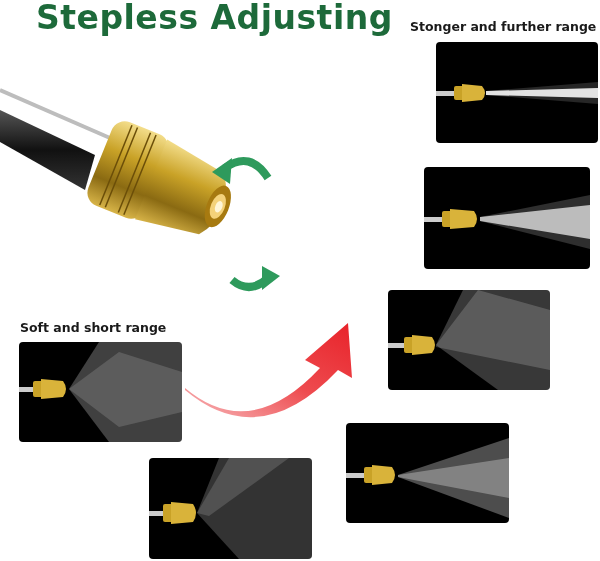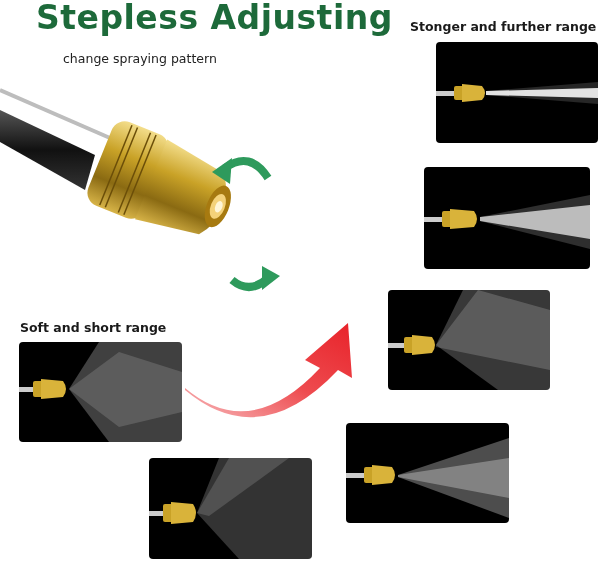--- a/index.html
+++ b/index.html
@@ -12,21 +12,20 @@
   .panel svg { position:absolute; left:0; top:0; width:100%; height:100%; }
   .hero { position:absolute; left:0; top:80px; width:320px; height:230px; }
   .arrow { position:absolute; left:180px; top:318px; width:180px; height:110px; }
 </style>
 </head>
 <body>
 
 <div class="title">Stepless Adjusting</div>
 
 <div class="desc">
-  <div>change spraying pattern</div>
 </div>
 
 <svg class="hero" viewBox="0 0 320 230">
   <defs>
     <linearGradient id="brass" x1="0" y1="0" x2="0" y2="1">
       <stop offset="0" stop-color="#f3dd8a"></stop>
       <stop offset="0.35" stop-color="#c9a227"></stop>
       <stop offset="0.7" stop-color="#8a6a12"></stop>
       <stop offset="1" stop-color="#d8b448"></stop>
     </linearGradient>

